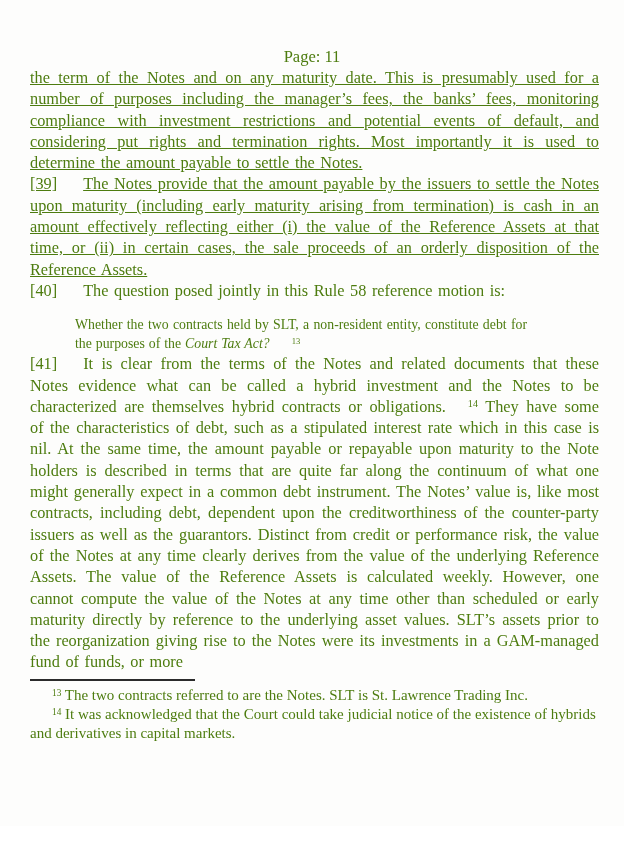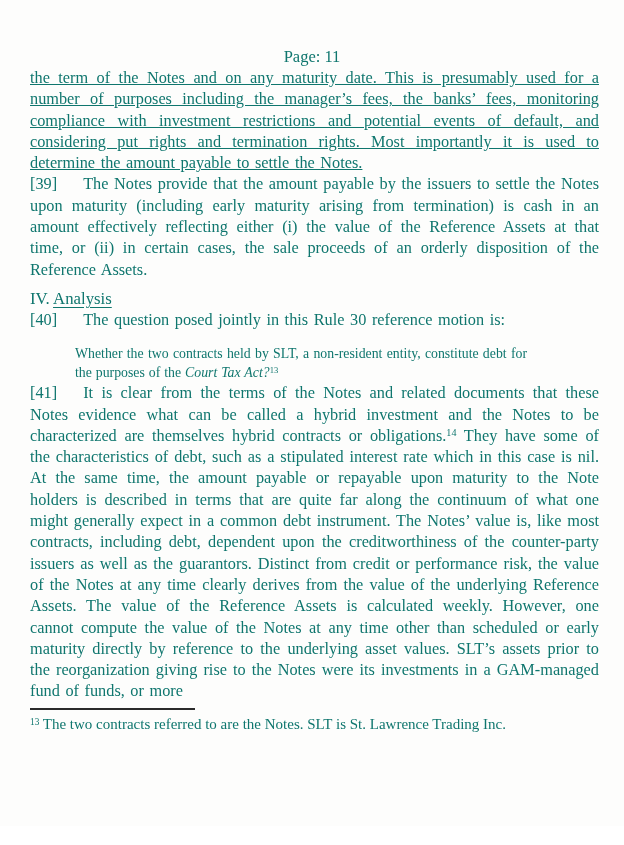--- a/index.html
+++ b/index.html
@@ -1,41 +1,41 @@
 <!DOCTYPE html>
 <html><head>
 <meta charset="utf-8">
 <style>
   html, body { margin: 0; padding: 0; background: #ffffff; }
   .page {
     width: 624px;
     height: 826px;
     background: #fdfdfc;
-    color: #0f766e;
+    color: #4d7c0f;
     font-family: "Liberation Serif", serif;
     overflow: hidden;
     position: relative;
     box-sizing: border-box;
   }
   .page-header {
     padding-top: 47px;
     text-align: center;
     font-size: 16.5px;
     line-height: 20px;
   }
   .content { padding: 0 25px 0 30px; }
   p.body-para {
     margin: 0;
     text-align: justify;
     font-size: 16.3px;
     line-height: 21.3px;
     word-spacing: 1.5px;
   }
   .first-para { margin-top: 43px; text-decoration: underline; }
-  .mt-para { margin-top: 11px; }
+  .mt-para { margin-top: 11px; text-decoration: underline; }
   .pnum { padding-right: 26px; }
   h2.section-heading {
     margin: 8px 0 0 0;
     font-size: 16.8px;
     font-weight: normal;
     line-height: 21px;
   }
   .underlined { text-decoration: underline; text-underline-offset: 3px; }
   .para-40 { margin-top: 16px; }
   .quote {
@@ -45,20 +45,21 @@
     text-align: justify;
     word-spacing: 0.5px;
   }
   .para-41 { margin-top: 9px; line-height: 20.6px; }
   sup {
     font-size: 0.62em;
     line-height: 0;
     vertical-align: baseline;
     position: relative;
     top: -0.45em;
+    padding-left: 22px;
   }
   .footnote-block {
     margin-top: 6px;
     font-size: 15px;
     line-height: 19px;
   }
   .fn-rule {
     width: 165px;
     border: none;
     border-top: 2px solid #2b2b2b;
@@ -72,27 +73,27 @@
 <div class="page">
 
   <div class="page-header">Page: 11</div>
 
   <div class="content">
 
     <p class="body-para first-para">the term of the Notes and on any maturity date. This is presumably used for a number of purposes including the manager’s fees, the banks’ fees, monitoring compliance with investment restrictions and potential events of default, and considering put rights and termination rights. Most importantly it is used to determine the amount payable to settle the Notes.</p>
 
     <p class="body-para mt-para"><span class="pnum">[39]</span><span>The Notes provide that the amount payable by the issuers to settle the Notes upon maturity (including early maturity arising from termination) is cash in an amount effectively reflecting either (i) the value of the Reference Assets at that time, or (ii) in certain cases, the sale proceeds of an orderly disposition of the Reference Assets.</span></p>
 
-    <h2 class="section-heading"><span>IV.</span> <span class="underlined">Analysis</span></h2>
 
-    <p class="body-para para-40"><span class="pnum">[40]</span><span>The question posed jointly in this Rule 30 reference motion is:</span></p>
+    <p class="body-para para-40"><span class="pnum">[40]</span><span>The question posed jointly in this Rule 58 reference motion is:</span></p>
 
     <div class="quote"><span>Whether the two contracts held by SLT, a non-resident entity, constitute debt for the purposes of the </span><i>Court Tax Act?</i><sup>13</sup></div>
 
     <p class="body-para para-41"><span class="pnum">[41]</span><span>It is clear from the terms of the Notes and related documents that these Notes evidence what can be called a hybrid investment and the Notes to be characterized are themselves hybrid contracts or obligations.</span><sup>14</sup><span> They have some of the characteristics of debt, such as a stipulated interest rate which in this case is nil. At the same time, the amount payable or repayable upon maturity to the Note holders is described in terms that are quite far along the continuum of what one might generally expect in a common debt instrument. The Notes’ value is, like most contracts, including debt, dependent upon the creditworthiness of the counter-party issuers as well as the guarantors. Distinct from credit or performance risk, the value of the Notes at any time clearly derives from the value of the underlying Reference Assets. The value of the Reference Assets is calculated weekly. However, one cannot compute the value of the Notes at any time other than scheduled or early maturity directly by reference to the underlying asset values. SLT’s assets prior to the reorganization giving rise to the Notes were its investments in a GAM-managed fund of funds, or more</span></p>
 
     <div class="footnote-block">
       <hr class="fn-rule">
       <p class="footnote"><sup>13</sup><span> The two contracts referred to are the Notes. SLT is St. Lawrence Trading Inc.</span></p>
+      <p class="footnote"><sup>14</sup><span> It was acknowledged that the Court could take judicial notice of the existence of hybrids and derivatives in capital markets.</span></p>
     </div>
 
   </div>
 </div>
 
 </body></html>

